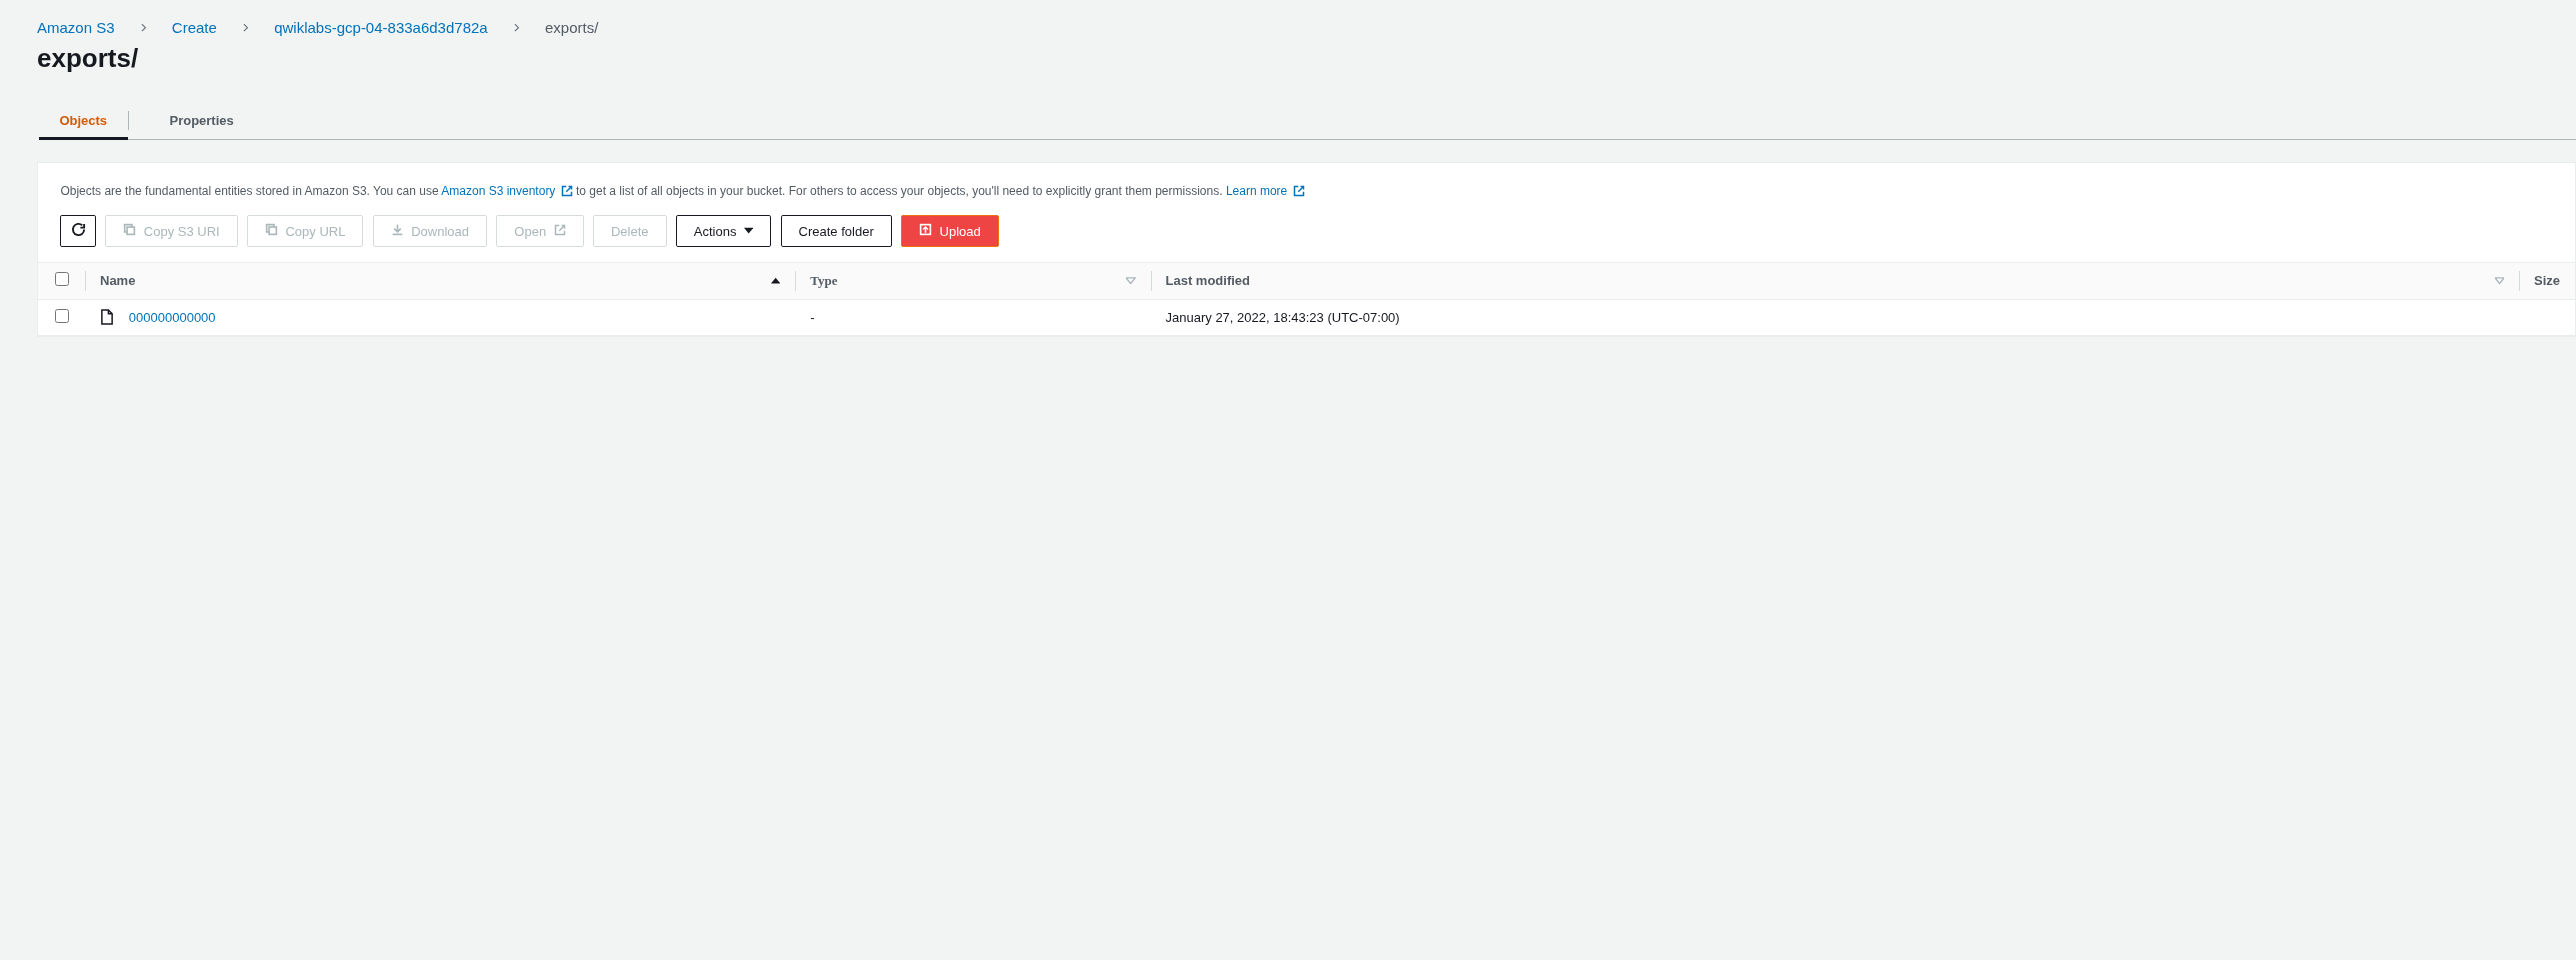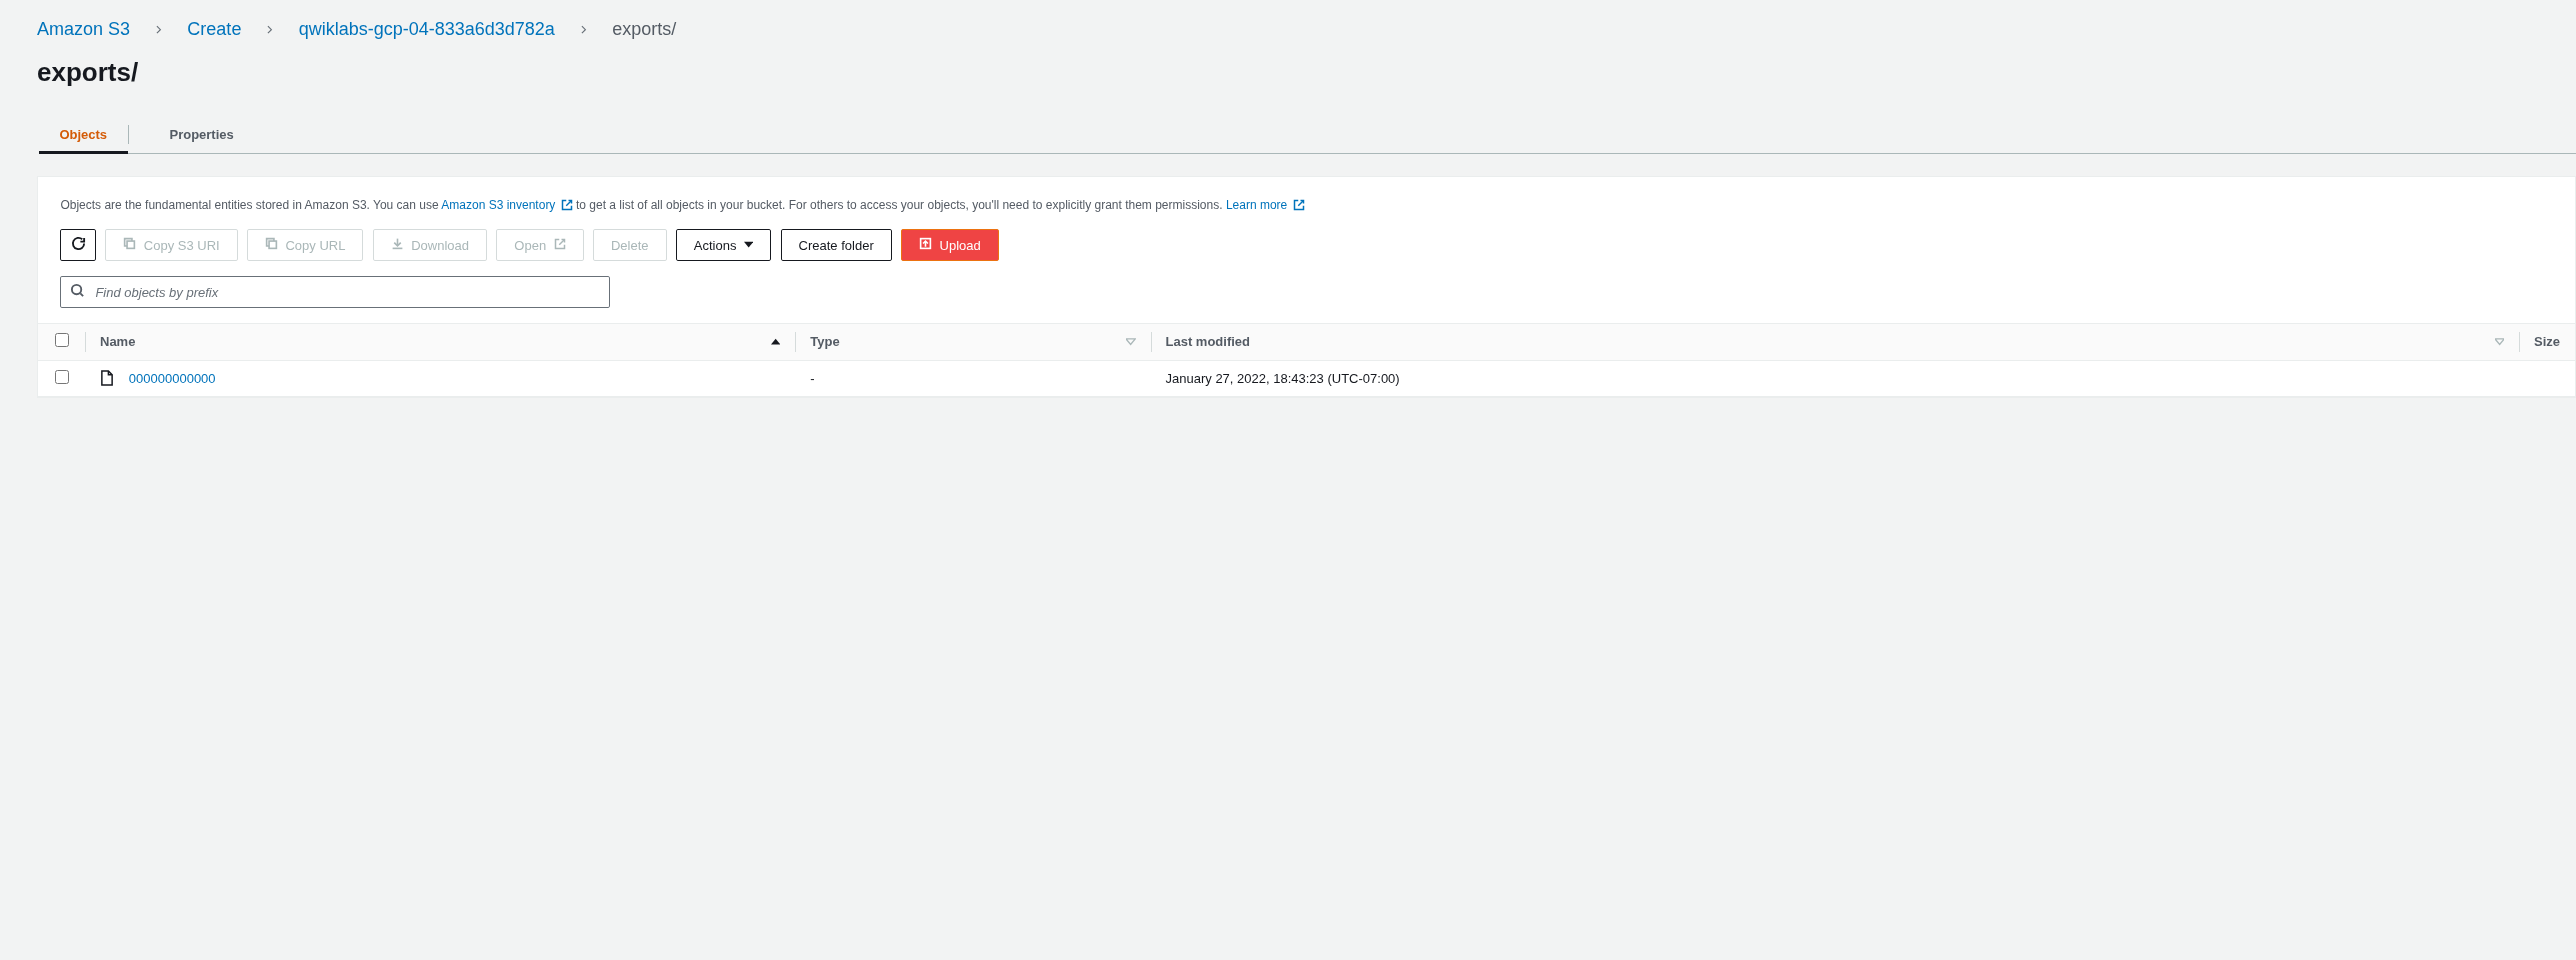--- a/index.html
+++ b/index.html
@@ -7,22 +7,22 @@
       font-family: "Amazon Ember", "Helvetica Neue", Arial, sans-serif;
       background: #f2f3f3;
       color: #16191f;
       font-size: 13px;
     }
     .page { padding: 18.7px 0 0 37px; }
     .breadcrumb {
       display: flex;
       align-items: center;
       gap: 24px;
-      font-size: 18px;
-      margin-bottom: 17px;
+      font-size: 15px;
+      margin-bottom: 7px;
     }
     .breadcrumb a { color: #0073bb; text-decoration: none; }
     .breadcrumb .sep { color: #687078; display: inline-flex; }
     .breadcrumb .current { color: #545b64; }
     .page-title {
       font-size: 26px;
       font-weight: 700;
       color: #16191f;
       margin-bottom: 28px;
     }
@@ -323,48 +323,39 @@
             <svg width="13" height="13" viewBox="0 0 16 16" fill="none" stroke="#fff" stroke-width="2">
                 <rect x="2" y="2" width="12" height="12"></rect>
                 <path d="M8 12V6"></path>
                 <path d="M5 8l3-3 3 3"></path>
               </svg>
           </span>
           <span>Upload</span>
         </button>
       </div>
 
-      <div class="search-wrap">
-        <span class="search-icon">
-          <svg width="15" height="15" viewBox="0 0 16 16" fill="none" stroke="#545b64" stroke-width="2">
-              <circle cx="7" cy="7" r="5"></circle>
-              <path d="M11 11l3 3"></path>
-            </svg>
-        </span>
-        <input type="text" placeholder="Find objects by prefix" style="">
-      </div>
     </div>
 
     <div class="table-wrap">
       <table>
         <thead>
           <tr>
             <th class="check-col">
               <input type="checkbox" style="">
             </th>
             <th style="width:28%;">
               <span class="col-divider"></span>
               <span>Name</span>
               <span class="sort-icon">
                 <svg width="9.3" height="9.3" viewBox="0 0 10 10">
                     <path d="M0 8l5-6 5 6z" fill="#16191f"></path>
                   </svg>
               </span>
             </th>
-            <th style="width:14%;">
+            <th style="width:14%;font-family:Liberation Serif, serif;">
               <span class="col-divider"></span>
               <span>Type</span>
               <span class="sort-icon inactive">
                 <svg width="9.3" height="9.3" viewBox="0 0 10 10">
                     <path d="M0 2l5 6 5-6z" fill="none" stroke="#aab7b8" stroke-width="1.5"></path>
                   </svg>
               </span>
             </th>
             <th>
               <span class="col-divider"></span>

